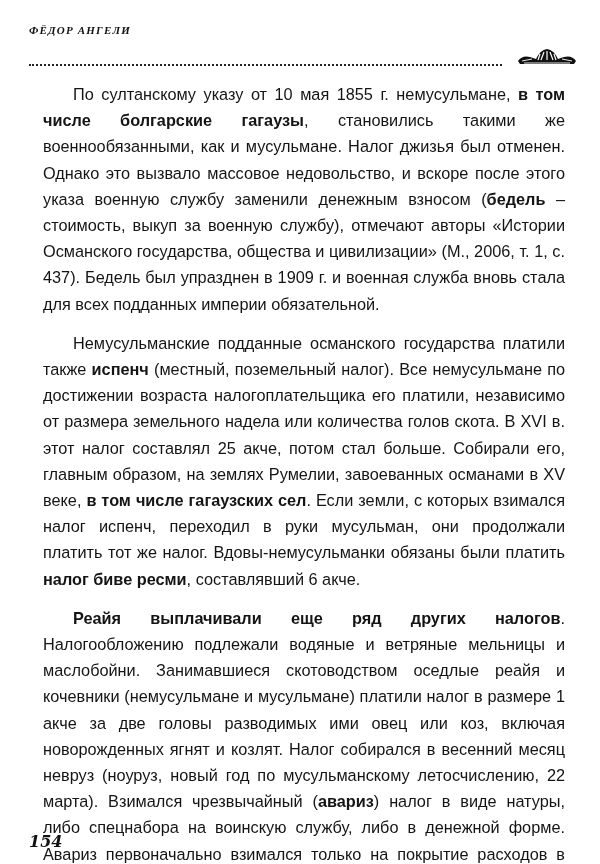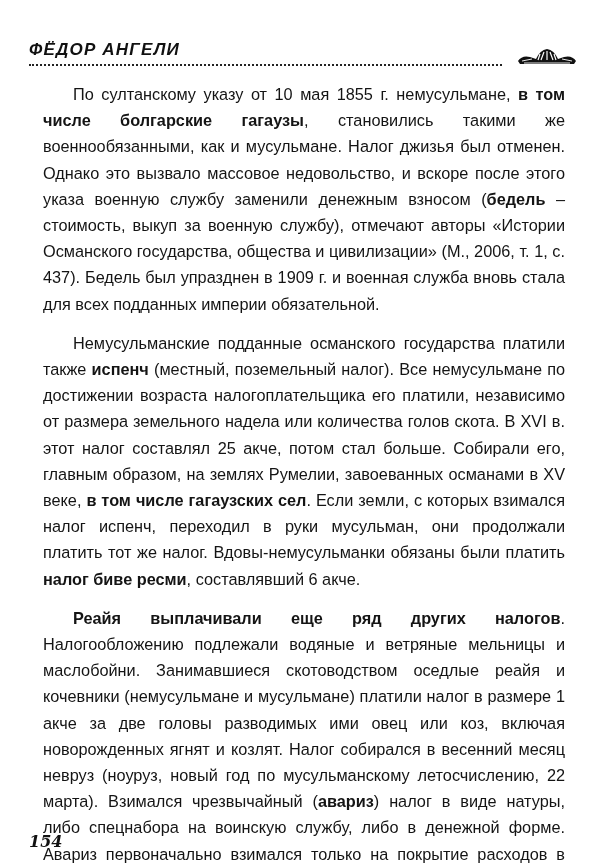--- a/index.html
+++ b/index.html
@@ -1,21 +1,21 @@
 <!DOCTYPE html>
 <html><head>
   <meta charset="utf-8">
   <style>
     html, body { margin: 0; padding: 0; background: #ffffff; }
     body { width: 600px; height: 864px; position: relative; overflow: hidden; color: #141414; }
     .page { position: absolute; left: 0; top: 0; width: 600px; height: 864px; }
     .running-head {
-      position: absolute; left: 29px; top: 40px;
-      font-family: Liberation Sans, sans-serif; font-weight: bold; font-style: italic;
-      font-size: 17px; letter-spacing: 1.2px; color: #111;
+      position: absolute; left: 29px; top: 24px;
+      font-family: Liberation Serif, serif; font-weight: bold; font-style: italic;
+      font-size: 11px; letter-spacing: 1.2px; color: #111;
     }
     .head-rule {
       position: absolute; left: 29px; top: 64px; width: 473px; height: 0;
       border-top: 2px dotted #222;
     }
     .ornament { position: absolute; left: 516px; top: 47px; width: 62px; height: 20px; }
     .body-text {
       position: absolute; left: 30px; top: 68px; width: 548px;
       font-family: "Liberation Sans", sans-serif; font-size: 16.3px; line-height: 26.2px;
       text-align: justify; color: #141414;

